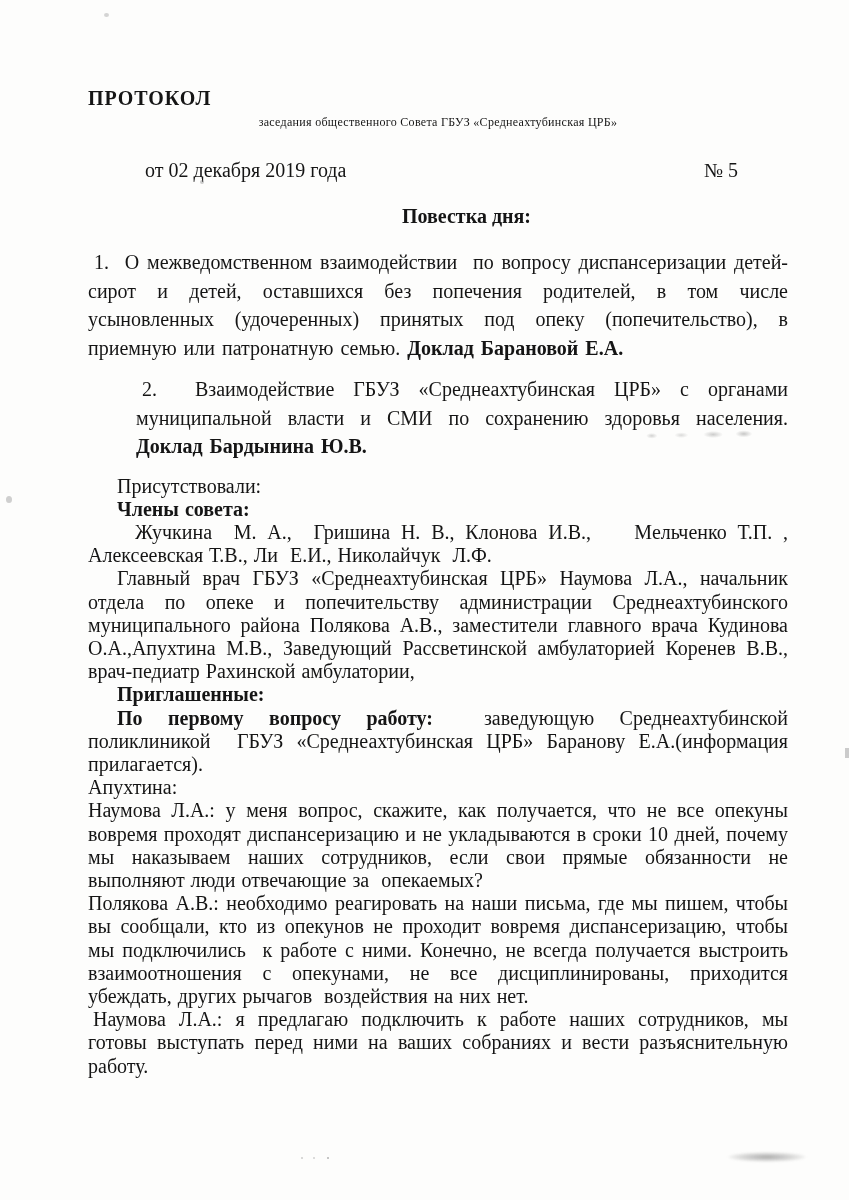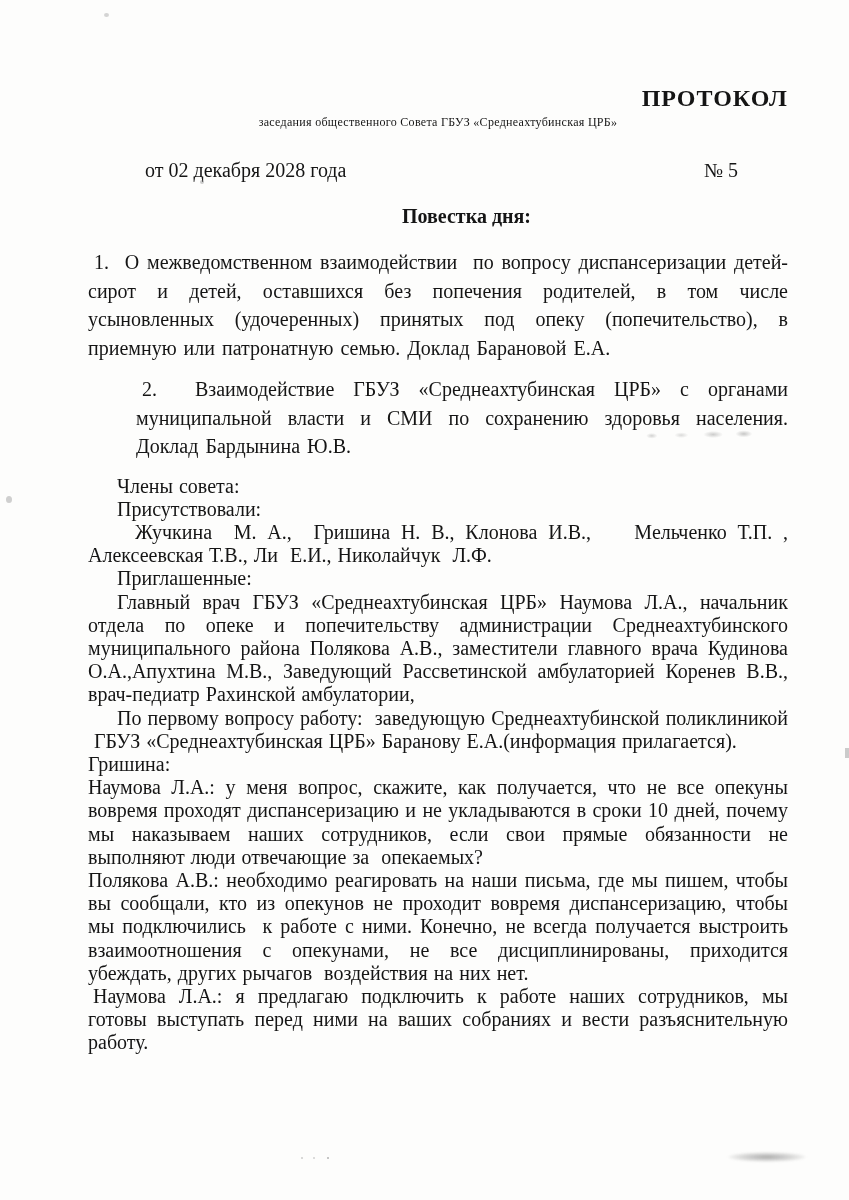--- a/index.html
+++ b/index.html
@@ -8,21 +8,21 @@
     background:#fdfdfc;
     font-family:"Liberation Serif","DejaVu Serif",serif;
     color:#151515;
   }
   .page{
     position:absolute;left:88px;top:86px;width:700px;
     font-size:20px;
   }
   p{margin:0;padding:0;text-align:center;}
   .title{
-    text-align:right;font-weight:700;font-size:24px;line-height:24px;
+    text-align:left;font-weight:700;font-size:20px;line-height:24px;
     letter-spacing:1px;
   }
   .subtitle{
     text-align:center;font-size:12px;line-height:24px;margin-top:0;
     letter-spacing:0.3px;
   }
   .dateline{
     display:flex;justify-content:space-between;align-items:baseline;
     margin-top:24px;line-height:24px;
     padding-left:57px;padding-right:50px;
@@ -34,21 +34,21 @@
     text-align:justify;line-height:28.5px;text-indent:6px;
     word-spacing:2px;
   }
   .agenda-item.first{margin-top:20px;}
   .agenda-item.second{margin-top:13px;margin-left:48px;}
   .body-block{margin-top:14px;line-height:23.2px;}
   .body-block p{text-align:justify;word-spacing:1px;}
   .indent29{text-indent:29px;}
   .indent47{text-indent:47px;}
   .indent5{text-indent:5px;}
-  .bold{font-weight:400;}
+  .bold{font-weight:700;}
   
   .artifact{position:absolute;pointer-events:none;}
   .ghost-text{
     left:640px;top:428px;width:118px;height:13px;
     background:
       radial-gradient(ellipse 8px 4px at 10% 60%, rgba(60,60,60,.22), transparent 70%),
       radial-gradient(ellipse 10px 4px at 35% 55%, rgba(60,60,60,.18), transparent 70%),
       radial-gradient(ellipse 14px 5px at 62% 50%, rgba(60,60,60,.25), transparent 70%),
       radial-gradient(ellipse 12px 5px at 88% 45%, rgba(60,60,60,.28), transparent 70%);
     filter:blur(.6px);
@@ -72,38 +72,38 @@
 </style>
 </head>
 <body>
 
 <div class="page">
 
   <p class="title">ПРОТОКОЛ</p>
   <p class="subtitle">заседания общественного Совета ГБУЗ «Среднеахтубинская ЦРБ»</p>
 
   <div class="dateline">
-    <span>от 02 декабря 2028 года</span>
+    <span>от 02 декабря 2019 года</span>
     <span>№ 5</span>
   </div>
 
   <p class="agenda-head">Повестка дня:</p>
 
   <p class="agenda-item first"><span>1. &nbsp;О межведомственном взаимодействии &nbsp;по вопросу диспансеризации детей-сирот и детей, оставшихся без попечения родителей, в том числе усыновленных (удочеренных) принятых под опеку (попечительство), в приемную или патронатную семью. </span><span class="bold">Доклад Барановой Е.А.</span></p>
 
   <p class="agenda-item second"><span>2. &nbsp;Взаимодействие ГБУЗ «Среднеахтубинская ЦРБ» с органами муниципальной власти и СМИ по сохранению здоровья населения. </span><span class="bold">Доклад Бардынина Ю.В.</span></p>
 
   <div class="body-block">
+    <p class="indent29">Присутствовали:</p>
     <p class="indent29 bold">Члены совета:</p>
-    <p class="indent29">Присутствовали:</p>
     <p class="indent47">Жучкина&nbsp; М.&nbsp;А., &nbsp;Гришина Н.&nbsp;В., Клонова И.В., &nbsp;&nbsp;&nbsp;Мельченко Т.П.&nbsp;, Алексеевская Т.В., Ли&nbsp; Е.И., Николайчук&nbsp; Л.Ф.</p>
+    <p class="indent29">Главный врач ГБУЗ «Среднеахтубинская ЦРБ» Наумова Л.А., начальник отдела по опеке и попечительству администрации Среднеахтубинского муниципального района Полякова А.В., заместители главного врача Кудинова О.А.,Апухтина М.В., Заведующий Рассветинской амбулаторией Коренев В.В., врач-педиатр Рахинской амбулатории,</p>
     <p class="indent29 bold">Приглашенные:</p>
-    <p class="indent29">Главный врач ГБУЗ «Среднеахтубинская ЦРБ» Наумова Л.А., начальник отдела по опеке и попечительству администрации Среднеахтубинского муниципального района Полякова А.В., заместители главного врача Кудинова О.А.,Апухтина М.В., Заведующий Рассветинской амбулаторией Коренев В.В., врач-педиатр Рахинской амбулатории,</p>
     <p class="indent29"><span class="bold">По первому вопросу работу:</span><span>&nbsp; заведующую Среднеахтубинской поликлиникой &nbsp;ГБУЗ «Среднеахтубинская ЦРБ» Баранову Е.А.(информация прилагается).</span></p>
-    <p>Гришина:</p>
+    <p>Апухтина:</p>
     <p>Наумова Л.А.: у меня вопрос, скажите, как получается, что не все опекуны вовремя проходят диспансеризацию и не укладываются в сроки 10 дней, почему мы наказываем наших сотрудников, если свои прямые обязанности не выполняют люди отвечающие за &nbsp;опекаемых?</p>
     <p>Полякова А.В.: необходимо реагировать на наши письма, где мы пишем, чтобы вы сообщали, кто из опекунов не проходит вовремя диспансеризацию, чтобы мы подключились &nbsp;к работе с ними. Конечно, не всегда получается выстроить взаимоотношения с опекунами, не все дисциплинированы, приходится убеждать, других рычагов &nbsp;воздействия на них нет.</p>
     <p class="indent5">Наумова Л.А.: я предлагаю подключить к работе наших сотрудников, мы готовы выступать перед ними на ваших собраниях и вести разъяснительную работу.</p>
   </div>
 
 </div>
 
 <div class="artifact ghost-text"></div>
 <div class="artifact smudge-bottom"></div>
 <div class="artifact dots-bottom"></div>

